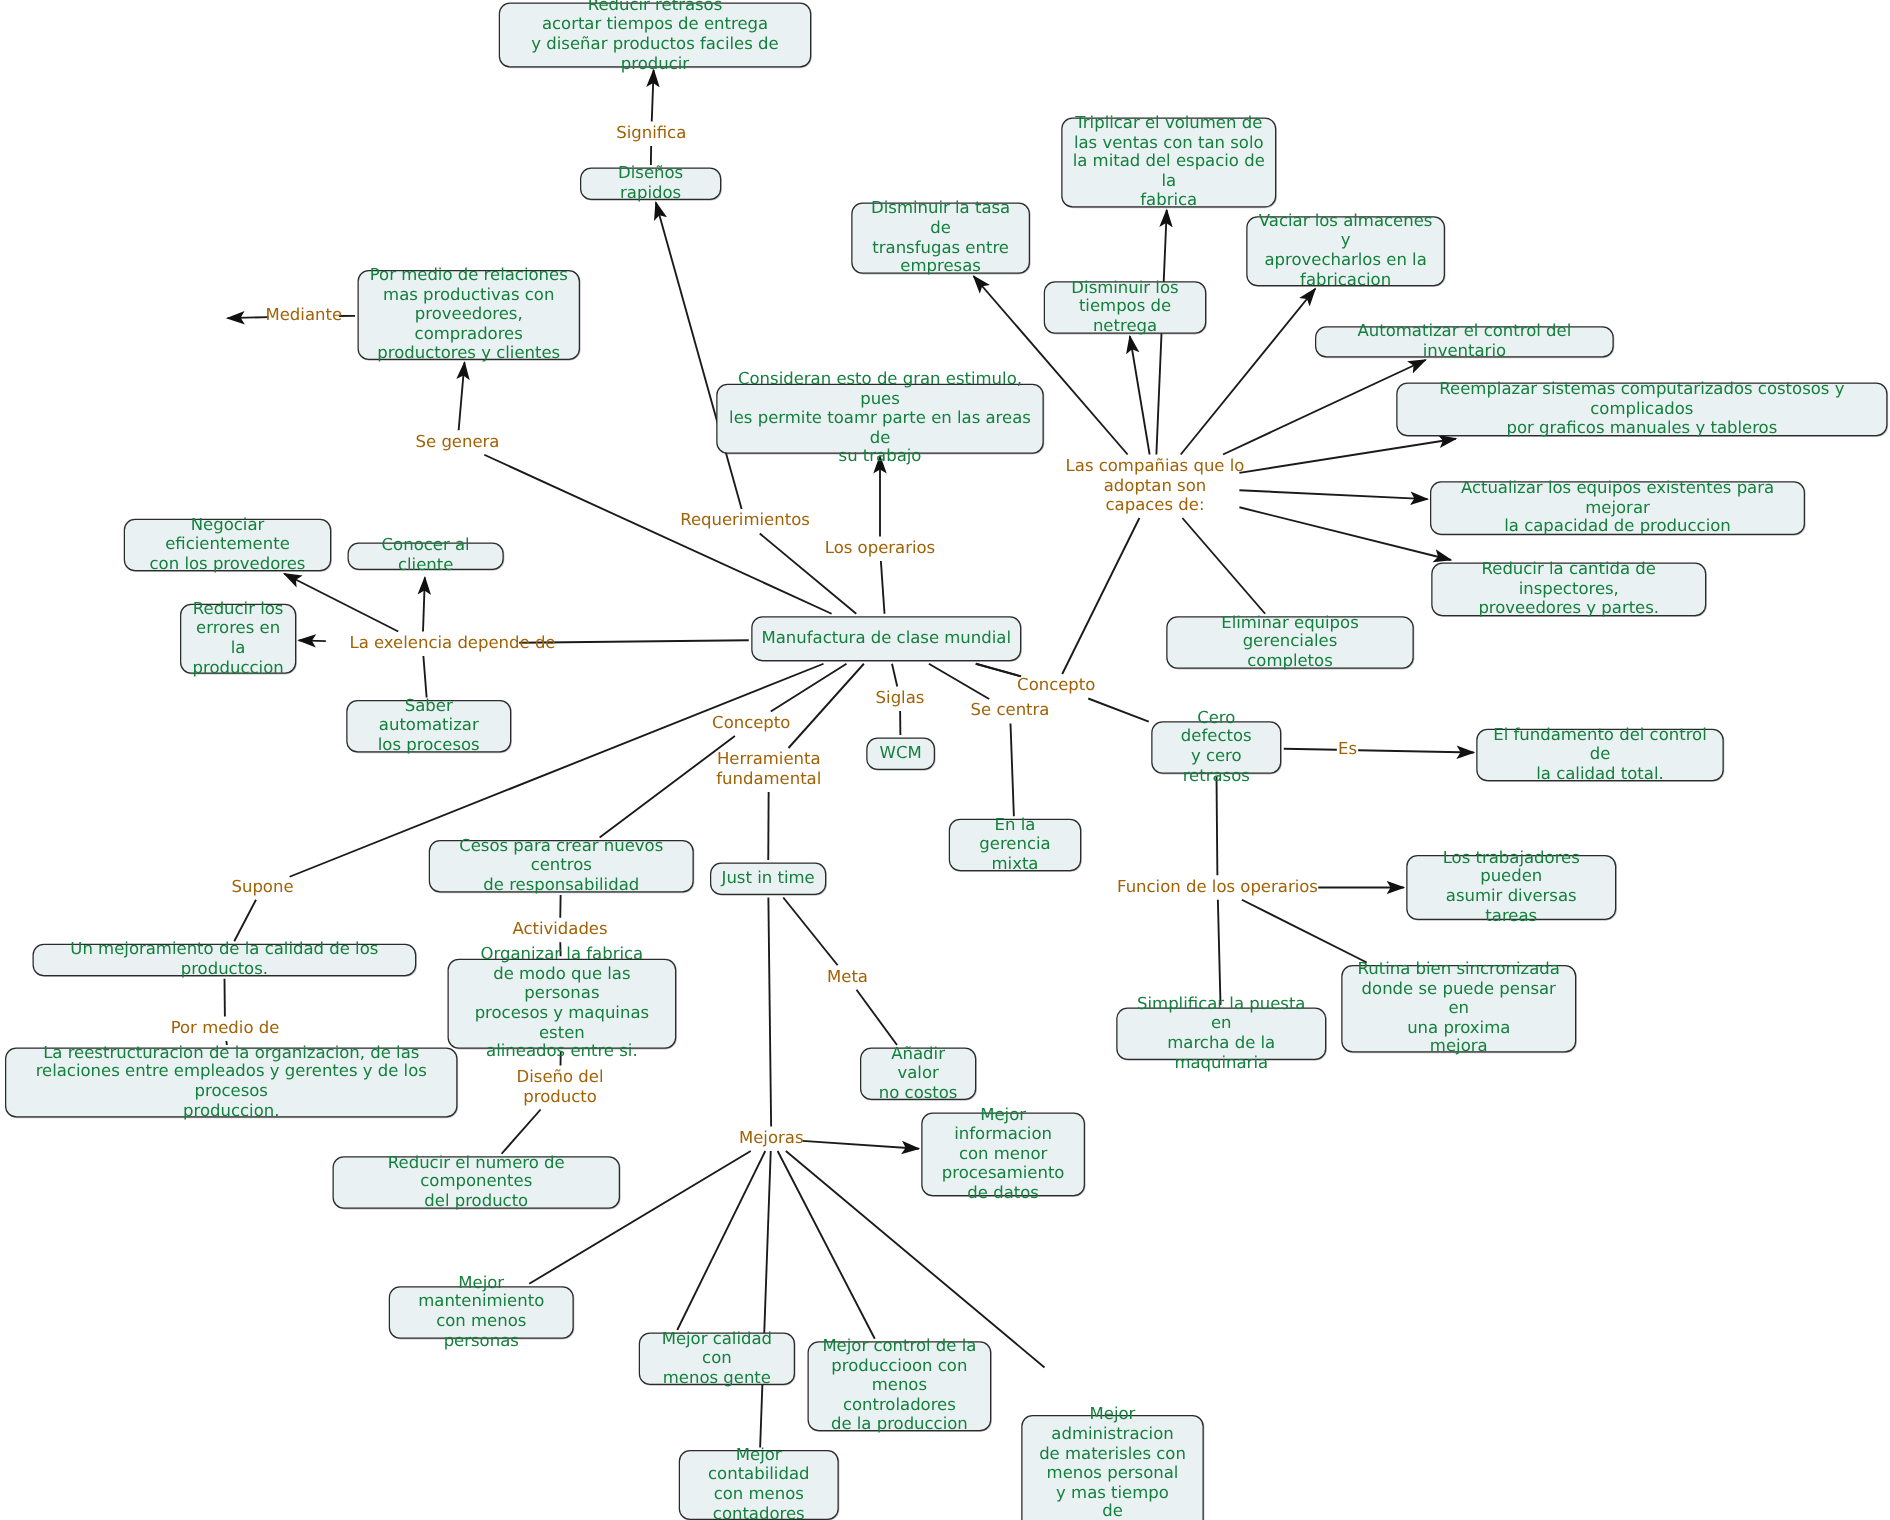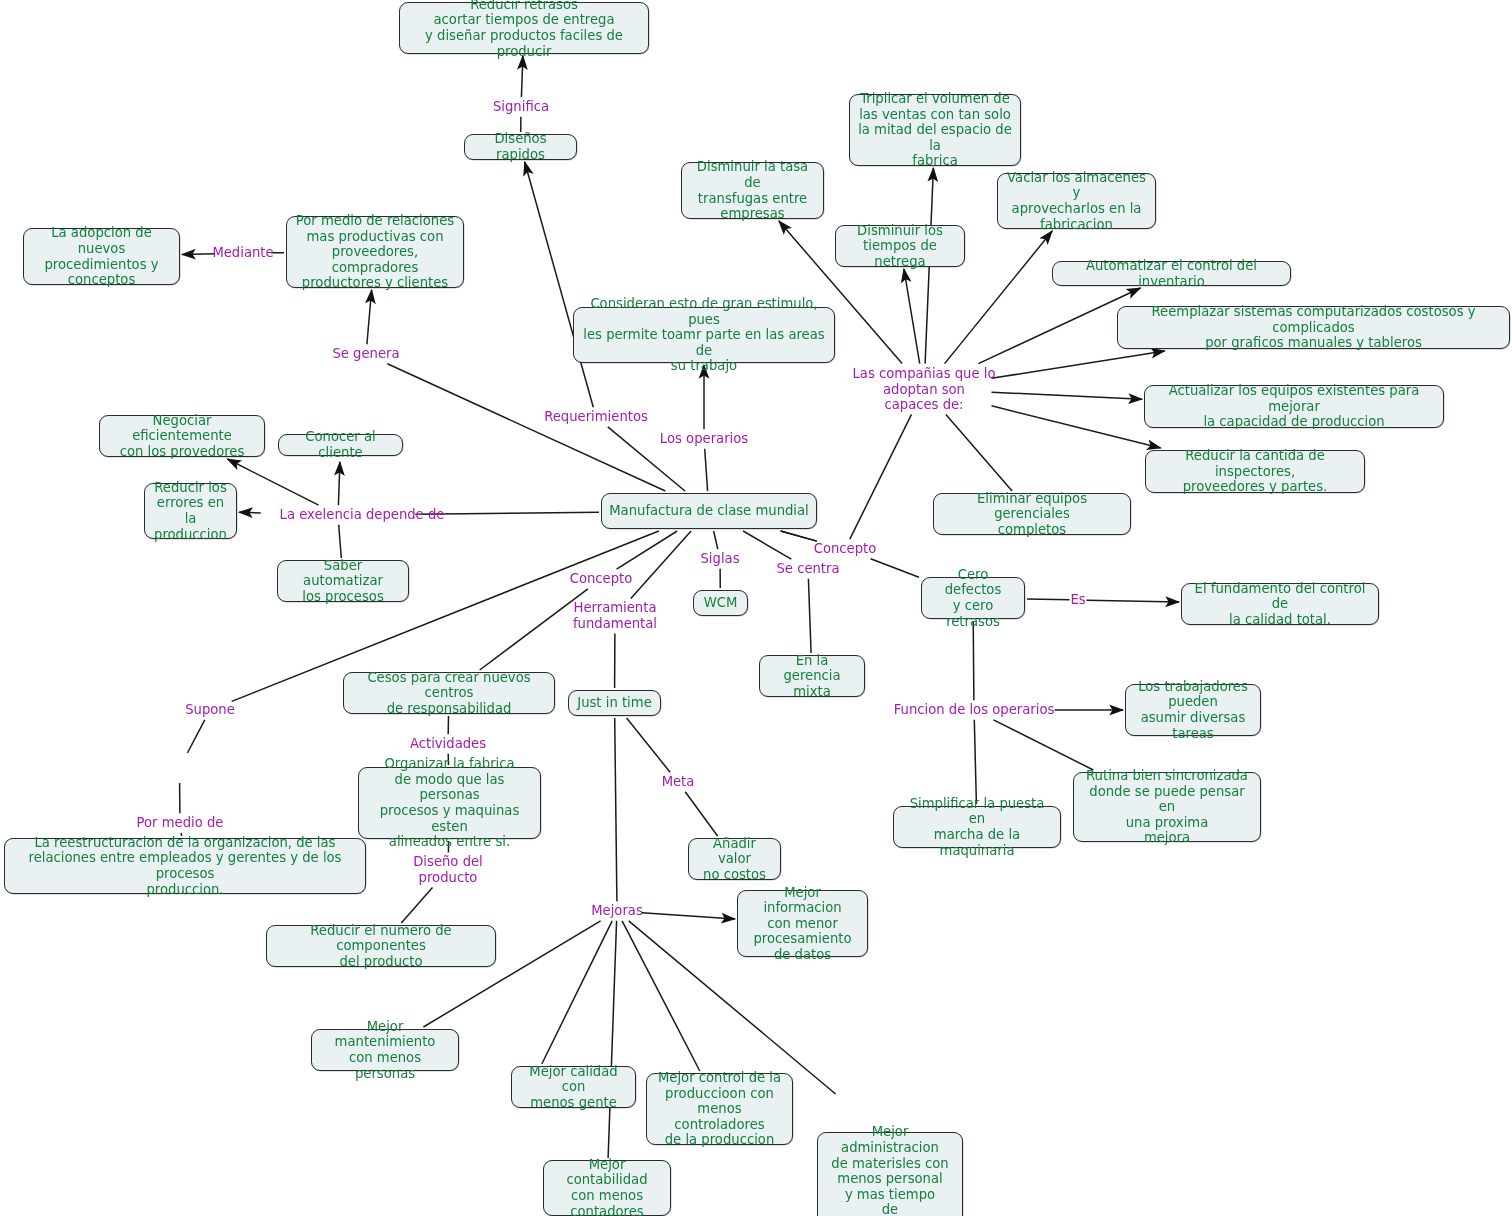--- a/index.html
+++ b/index.html
@@ -18,21 +18,21 @@
     text-align:center;
     display:flex;
     align-items:center;
     justify-content:center;
     padding:3px 7px;
     white-space:pre-line;
     box-shadow:0.5px 0.5px 0 rgba(0,0,0,0.25);
   }
   .lbl{
     position:absolute;
-    color:#a21caf;
+    color:#a16207;
     font-size:13.2px;
     line-height:15.6px;
     text-align:center;
     white-space:pre-line;
     background:transparent;
     transform:translate(-50%,-50%);
   }
 </style>
 </head>
 <body>
@@ -118,23 +118,20 @@
 transfugas entre
 empresas</div>
     <div class="node" style="left: 997px; top: 173px; width: 159px; height: 56px;">Vaciar los almacenes y
 aprovecharlos en la
 fabricacion</div>
     <div class="node" style="left: 835px; top: 225px; width: 130px; height: 42px;">Disminuir los
 tiempos de netrega</div>
     <div class="node" style="left: 1052px; top: 261px; width: 239px; height: 25px;">Automatizar el control del inventario</div>
     <div class="node" style="left: 1117px; top: 306px; width: 393px; height: 43px;">Reemplazar sistemas computarizados costosos y complicados
 por graficos manuales y tableros</div>
-    <div class="node" style="left: 23px; top: 228px; width: 157px; height: 57px;">La adopcion de nuevos
-procedimientos y
-conceptos</div>
     <div class="node" style="left: 286px; top: 216px; width: 178px; height: 72px;">Por medio de relaciones
 mas productivas con
 proveedores, compradores
 productores y clientes</div>
     <div class="node" style="left: 573px; top: 307px; width: 262px; height: 56px;">Consideran esto de gran estimulo, pues
 les permite toamr parte en las areas de
 su trabajo</div>
     <div class="node" style="left: 1144px; top: 385px; width: 300px; height: 43px;">Actualizar los equipos existentes para mejorar
 la capacidad de produccion</div>
     <div class="node" style="left: 1145px; top: 450px; width: 220px; height: 43px;">Reducir la cantida de inspectores,
@@ -153,23 +150,24 @@
     <div class="node" style="left: 693px; top: 590px; width: 55px; height: 26px;">WCM</div>
     <div class="node" style="left: 921px; top: 577px; width: 104px; height: 42px;">Cero defectos
 y cero retrasos</div>
     <div class="node" style="left: 1181px; top: 583px; width: 198px; height: 42px;">El fundamento del control de
 la calidad total.</div>
     <div class="node" style="left: 759px; top: 655px; width: 106px; height: 42px;">En la gerencia
 mixta</div>
     <div class="node" style="left: 343px; top: 672px; width: 212px; height: 42px;">Cesos para crear nuevos centros
 de responsabilidad</div>
     <div class="node" style="left: 568px; top: 690px; width: 93px; height: 26px;">Just in time</div>
-    <div class="node" style="left: 1125px; top: 684px; width: 136px; height: 52px;">Los trabajadores pueden
+    <div class="node" style="left: 1125px; top: 684px; width: 168px; height: 52px;">Los trabajadores pueden
 asumir diversas
 tareas</div>
+    <div class="node" style="left: 26px; top: 755px; width: 307px; height: 26px;">Un mejoramiento de la calidad de los productos.</div>
     <div class="node" style="left: 358px; top: 767px; width: 183px; height: 72px;">Organizar la fabrica
 de modo que las personas
 procesos y maquinas esten
 alineados entre si.</div>
     <div class="node" style="left: 1073px; top: 772px; width: 188px; height: 70px;">Rutina bien sincronizada
 donde se puede pensar en
 una proxima
 mejora</div>
     <div class="node" style="left: 893px; top: 806px; width: 168px; height: 42px;">Simplificar la puesta en
 marcha de la maquinaria</div>

